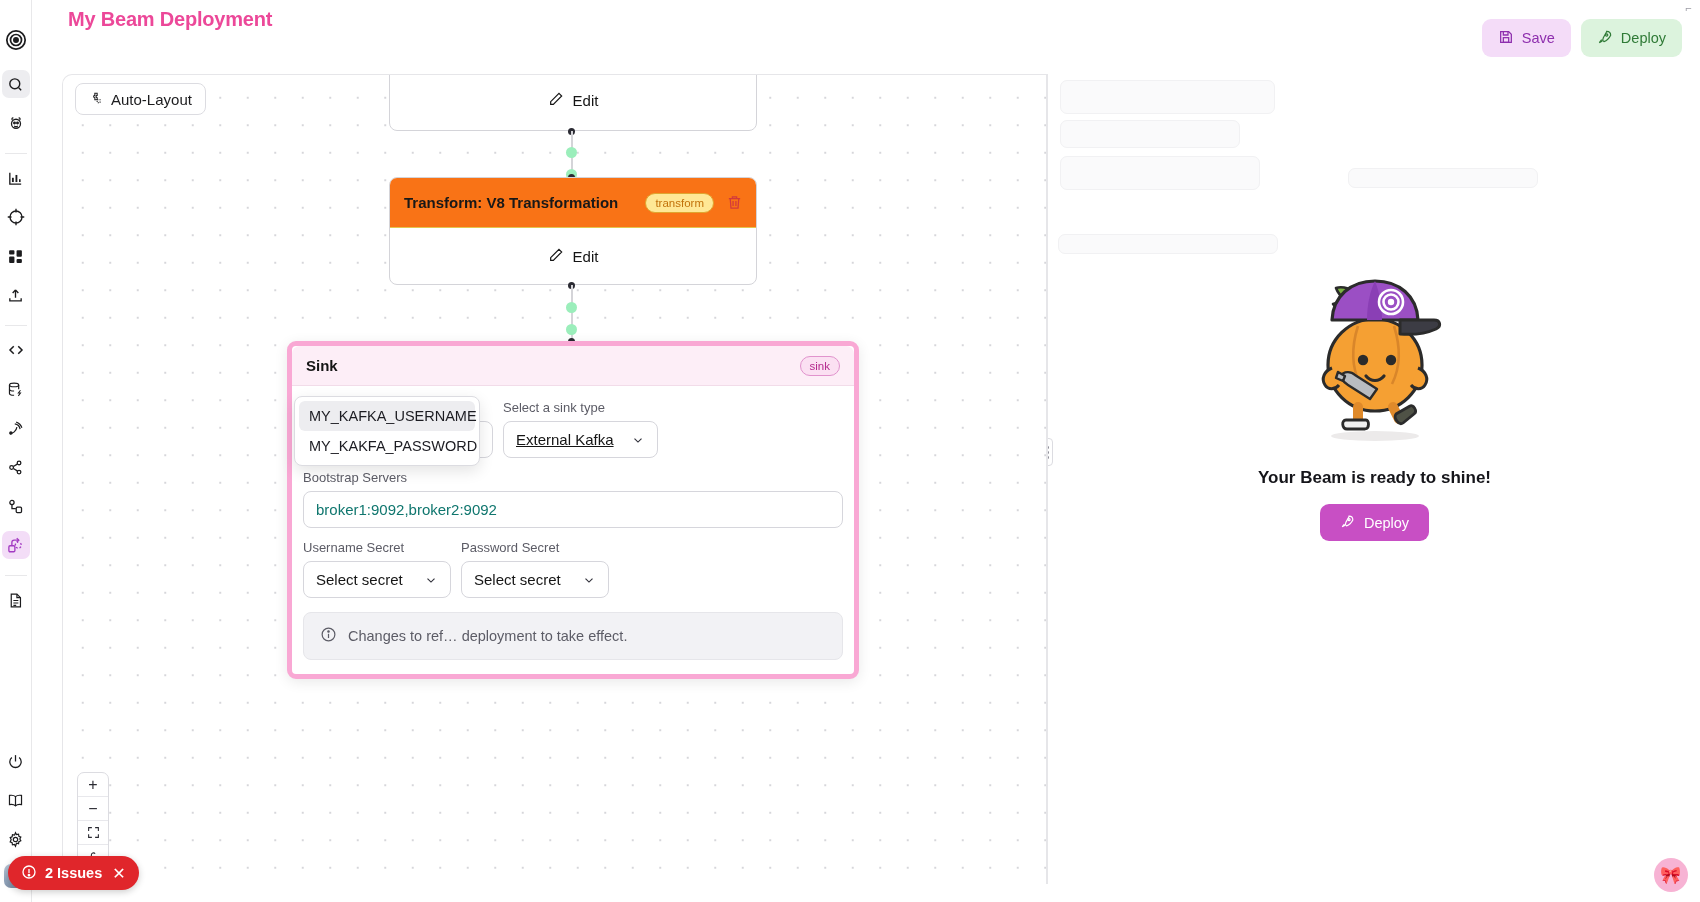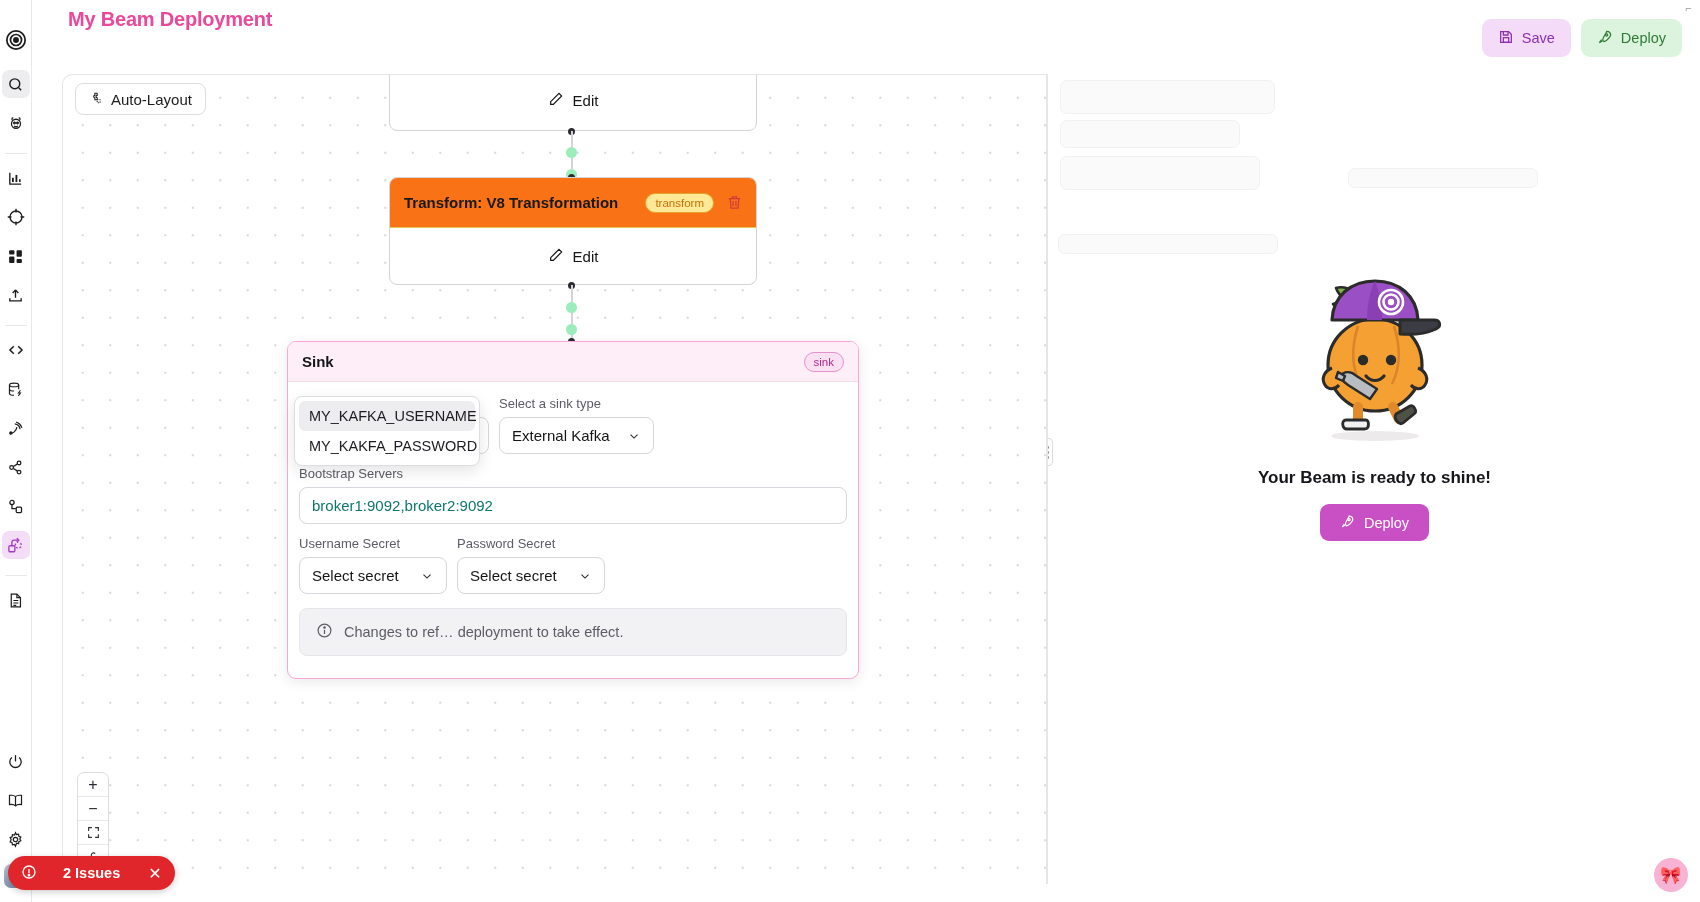--- a/index.html
+++ b/index.html
@@ -111,21 +111,21 @@
   }
   .pulse {
     position: absolute; left: 502.5px; width: 11px; height: 11px;
     border-radius: 50%; background: #9beebb;
   }
 
   
   .sink {
     position: absolute; left: 224px; top: 266px;
     width: 572px; height: 338px;
-    background: #fff; border: 1px solid #f9a8d4;
+    background: #fff; border: 5px solid #f9a8d4;
     border-radius: 9px; box-shadow: 0 3px 14px rgba(0,0,0,.09);
     overflow: visible;
   }
   .sink-head {
     height: 40px; background: #fdeef7;
     border-bottom: 1px solid #f2dce9; border-radius: 8px 8px 0 0;
     display: flex; align-items: center; padding: 0 14px;
   }
   .sink-title { font-size: 15px; font-weight: 700; color: #151515; flex: 1; }
   .badge-sink {
@@ -135,21 +135,21 @@
   .sink-body { padding: 14px 11px 0 11px; position: relative; }
   .fld-label { font-size: 13px; color: #5c5c66; margin-bottom: 6px; }
   .row { display: flex; gap: 10px; }
   .ctl {
     height: 37px; background: #fff; border: 1px solid #d6d6dc;
     border-radius: 8px; display: flex; align-items: center;
     padding: 0 12px; font-size: 15px; color: #151515;
   }
   .ctl.ph { color: #0f766e; }
   .sel { justify-content: space-between; gap: 12px; cursor: pointer; }
-  .w-name { width: 190px; } .w-type { width: 155px; }
+  .w-name { width: 190px; } .w-type { width: 155px; text-decoration: underline; }
   .w-full { width: 100%; } .w-sec { width: 148px; }
   .mt { margin-top: 12px; }
   .chev { color: #30303a; display: flex; }
 
   .dropdown {
     position: absolute; left: 231px; top: 321px; width: 186px;
     background: #fff; border: 1px solid #dcdce1; border-radius: 8px;
     box-shadow: 0 5px 15px rgba(0,0,0,.11); padding: 4px; z-index: 30;
   }
   .dd-item {
@@ -202,21 +202,21 @@
   .empty-deploy {
     margin-top: 16px; display: flex; align-items: center; gap: 9px;
     height: 37px; padding: 0 20px; border-radius: 9px;
     background: #c84fc4; color: #fff; font-size: 14.5px; cursor: pointer; border: none;
     font-family: "Liberation Sans", sans-serif;
   }
 
   
   .issues {
     position: absolute; left: 8px; bottom: 12px; z-index: 60;
-    display: flex; align-items: center; gap: 26px;
+    display: flex; align-items: center; gap: 8px;
     height: 34px; padding: 0 13px; border-radius: 17px;
     background: #e0262b; color: #fff; font-size: 14.5px; font-weight: 700;
     box-shadow: 0 2px 7px rgba(0,0,0,.2); cursor: pointer;
   }
   .issues .x { font-size: 16px; font-weight: 400; margin-left: 2px; }
   .chat-fab {
     position: absolute; right: 12px; bottom: 10px; width: 34px; height: 34px;
     border-radius: 50%; background: #f7b3d4;
     display: flex; align-items: center; justify-content: center;
     font-size: 17px; cursor: pointer; z-index: 60;

